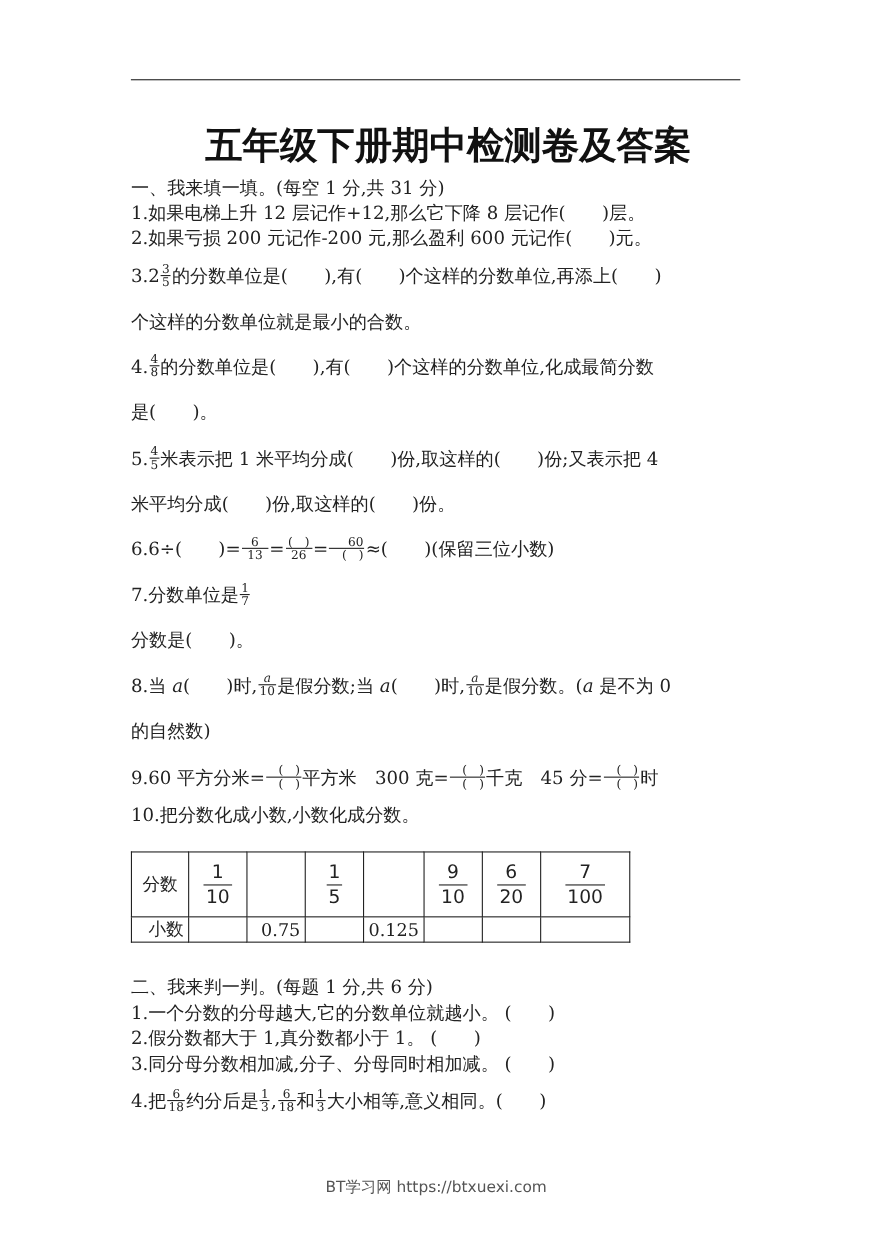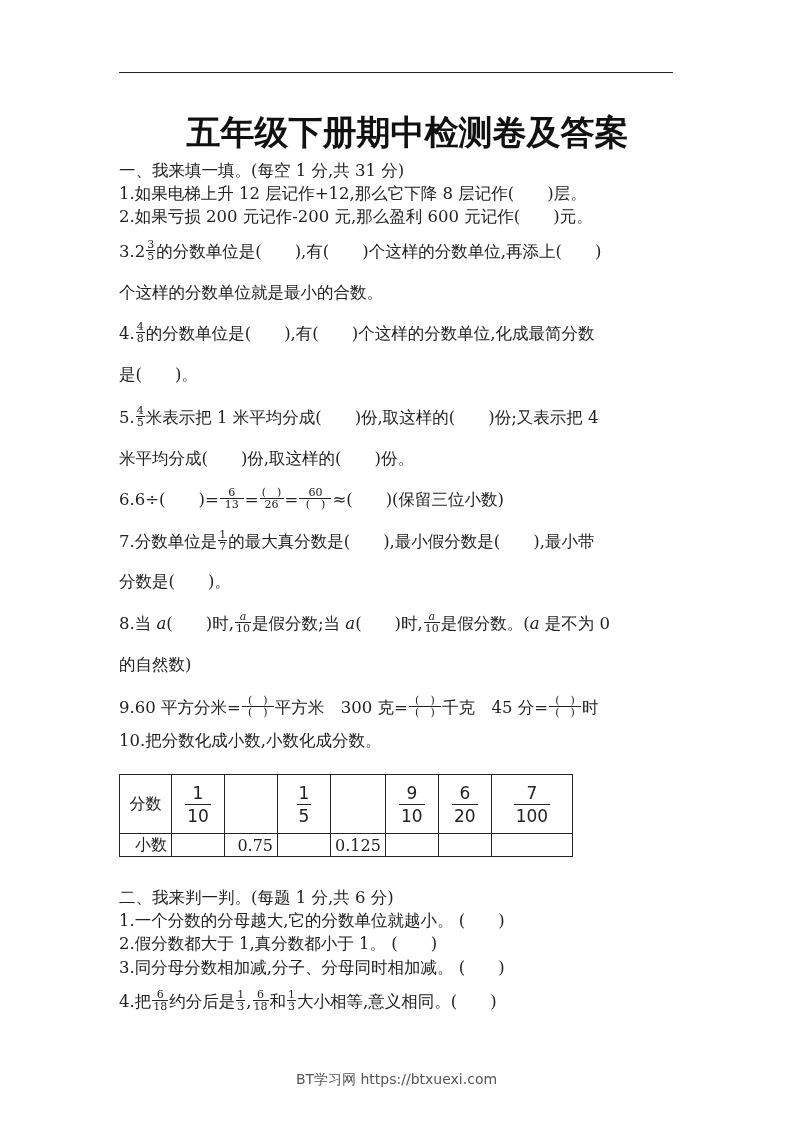--- a/index.html
+++ b/index.html
@@ -5,21 +5,21 @@
   html, body { margin: 0; padding: 0; background: #ffffff; }
   body { width: 793px; height: 1122px; position: relative; overflow: hidden;
          font-family: "DejaVu Serif", "Liberation Serif", serif; color: #222; }
   .rule { position: absolute; left: 119px; top: 72px; width: 554px; height: 0; border-top: 1.5px solid #222; }
   .title { position: absolute; left: 0; width: 793px; top: 110px; text-align: center;
            font-family: "DejaVu Sans", "Liberation Sans", sans-serif; font-weight: bold; font-size: 34px; letter-spacing: 0px; color: #111; margin-left: 11px; }
   .line { position: absolute; left: 119px; font-size: 16.5px; white-space: nowrap; line-height: 20px; }
   .frac { display: inline-block; vertical-align: middle; text-align: center; font-size: 11px; line-height: 11px; margin: 0 1px; position: relative; top: -2px; }
   .frac .num { display: block; border-bottom: 1px solid #222; padding: 0 1px; }
   .frac .den { display: block; padding: 0 1px; }
-  .frac.wide .num, .frac.wide .den { min-width: 30px; }
+  .frac.wide .num, .frac.wide .den { min-width: 30px; text-align: right; }
   .frac.mid .num, .frac.mid .den { min-width: 22px; }
   .ital { font-style: italic; }
   table.conv { position: absolute; left: 119px; top: 774px; width: 454px; border-collapse: collapse; font-size: 16px; }
   table.conv td { border: 1px solid #222; padding: 0 4px; }
   table.conv tr.r1 td { height: 58px; text-align: center; }
   table.conv tr.r2 td { height: 22px; text-align: right; }
   table.conv .tfrac { display: inline-block; text-align: center; font-family: "DejaVu Sans", "Liberation Sans", sans-serif; font-size: 17px; line-height: 22px; }
   table.conv .tfrac .num { display: block; border-bottom: 1.5px solid #222; padding: 0 2px; }
   table.conv .tfrac .den { display: block; padding: 0 2px; }
   .footer { position: absolute; left: 0; width: 793px; top: 1071px; text-align: center; font-family: "DejaVu Sans", "Liberation Sans", sans-serif; font-size: 14px; color: #555; }
@@ -47,21 +47,21 @@
 <div class="line" style="top:407px">
   <span>5.</span><span class="frac"><span class="num">4</span><span class="den">5</span></span><span>米表示把 1 米平均分成(　　)份,取这样的(　　)份;又表示把 4</span>
 </div>
 <div class="line" style="top:449px">米平均分成(　　)份,取这样的(　　)份。</div>
 
 <div class="line" style="top:489px">
   <span>6.6÷(　　)=</span><span class="frac mid"><span class="num">6</span><span class="den">13</span></span><span>=</span><span class="frac mid"><span class="num">(　)</span><span class="den">26</span></span><span>=</span><span class="frac wide"><span class="num">60</span><span class="den">(　)</span></span><span>≈(　　)(保留三位小数)</span>
 </div>
 
 <div class="line" style="top:531px">
-  <span>7.分数单位是</span><span class="frac"><span class="num">1</span><span class="den">7</span></span><span>的最大真分数是(　　),最小假分数是(　　),最小带</span>
+  <span>7.分数单位是</span><span class="frac"><span class="num">1</span><span class="den">7</span></span>
 </div>
 <div class="line" style="top:572px">分数是(　　)。</div>
 
 <div class="line" style="top:613px">
   <span>8.当 </span><span class="ital">a</span><span>(　　)时,</span><span class="frac"><span class="num ital">a</span><span class="den">10</span></span><span>是假分数;当 </span><span class="ital">a</span><span>(　　)时,</span><span class="frac"><span class="num ital">a</span><span class="den">10</span></span><span>是假分数。(</span><span class="ital">a</span><span> 是不为 0</span>
 </div>
 <div class="line" style="top:655px">的自然数)</div>
 
 <div class="line" style="top:697px">
   <span>9.60 平方分米=</span><span class="frac wide"><span class="num">(　)</span><span class="den">(　)</span></span><span>平方米　300 克=</span><span class="frac wide"><span class="num">(　)</span><span class="den">(　)</span></span><span>千克　45 分=</span><span class="frac wide"><span class="num">(　)</span><span class="den">(　)</span></span><span>时</span>

